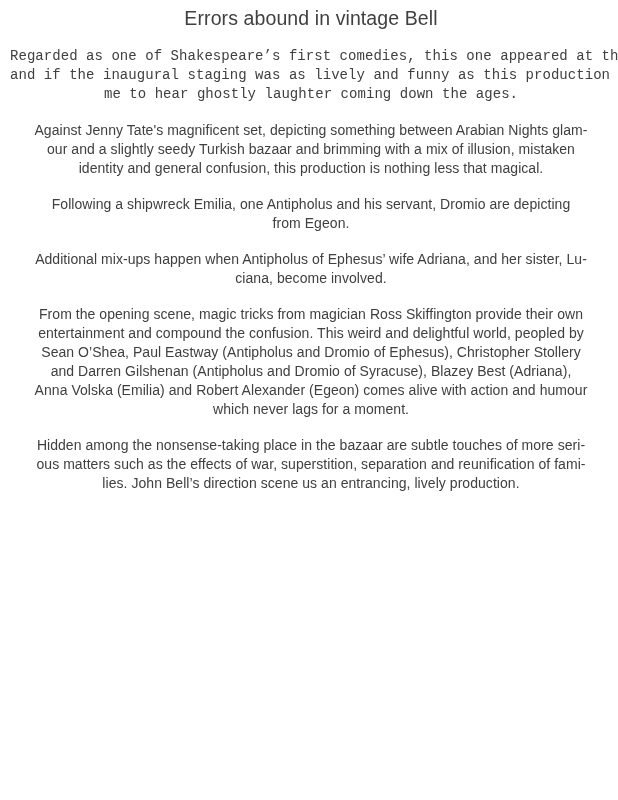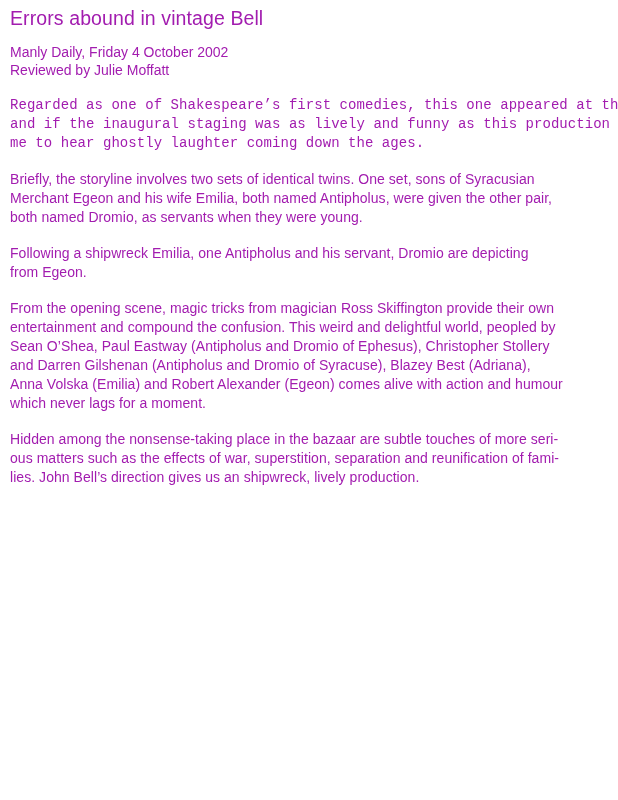--- a/index.html
+++ b/index.html
@@ -9,21 +9,22 @@
     width: 618px;
     height: 800px;
     overflow: hidden;
   }
   .page {
     box-sizing: border-box;
     width: 618px;
     height: 800px;
     padding: 6px 6px 0 10px;
     font-family: "Liberation Sans", sans-serif;
-    color: #a21caf;
+    color: #404040;
+    text-align: center;
   }
   .title {
     font-size: 19.5px;
     font-weight: 400;
     line-height: 24px;
     margin: 0;
     letter-spacing: 0.1px;
   }
   .byline {
     margin-top: 13px;
@@ -40,34 +41,34 @@
   }
   .body-text p:first-child {
     font-family: Liberation Mono, monospace;
   }
 </style>
 </head>
 <body>
 
 <div class="page">
   <h1 class="title">Errors abound in vintage Bell</h1>
-  <div class="byline">Manly Daily, Friday 4 October 2002
-Reviewed by Julie Moffatt</div>
   <div class="body-text">
     <p>Regarded as one of Shakespeare’s first comedies, this one appeared at the end of 1594
 and if the inaugural staging was as lively and funny as this production it wouldn’t surprise
 me to hear ghostly laughter coming down the ages.</p>
-    <p>Briefly, the storyline involves two sets of identical twins. One set, sons of Syracusian
-Merchant Egeon and his wife Emilia, both named Antipholus, were given the other pair,
-both named Dromio, as servants when they were young.</p>
+    <p>Against Jenny Tate's magnificent set, depicting something between Arabian Nights glam-
+our and a slightly seedy Turkish bazaar and brimming with a mix of illusion, mistaken
+identity and general confusion, this production is nothing less that magical.</p>
     <p>Following a shipwreck Emilia, one Antipholus and his servant, Dromio are depicting
 from Egeon.</p>
+    <p>Additional mix-ups happen when Antipholus of Ephesus’ wife Adriana, and her sister, Lu-
+ciana, become involved.</p>
     <p>From the opening scene, magic tricks from magician Ross Skiffington provide their own
 entertainment and compound the confusion. This weird and delightful world, peopled by
 Sean O’Shea, Paul Eastway (Antipholus and Dromio of Ephesus), Christopher Stollery
 and Darren Gilshenan (Antipholus and Dromio of Syracuse), Blazey Best (Adriana),
 Anna Volska (Emilia) and Robert Alexander (Egeon) comes alive with action and humour
 which never lags for a moment.</p>
     <p>Hidden among the nonsense-taking place in the bazaar are subtle touches of more seri-
 ous matters such as the effects of war, superstition, separation and reunification of fami-
-lies. John Bell’s direction gives us an shipwreck, lively production.</p>
+lies. John Bell’s direction scene us an entrancing, lively production.</p>
   </div>
 </div>
 
 </body></html>

